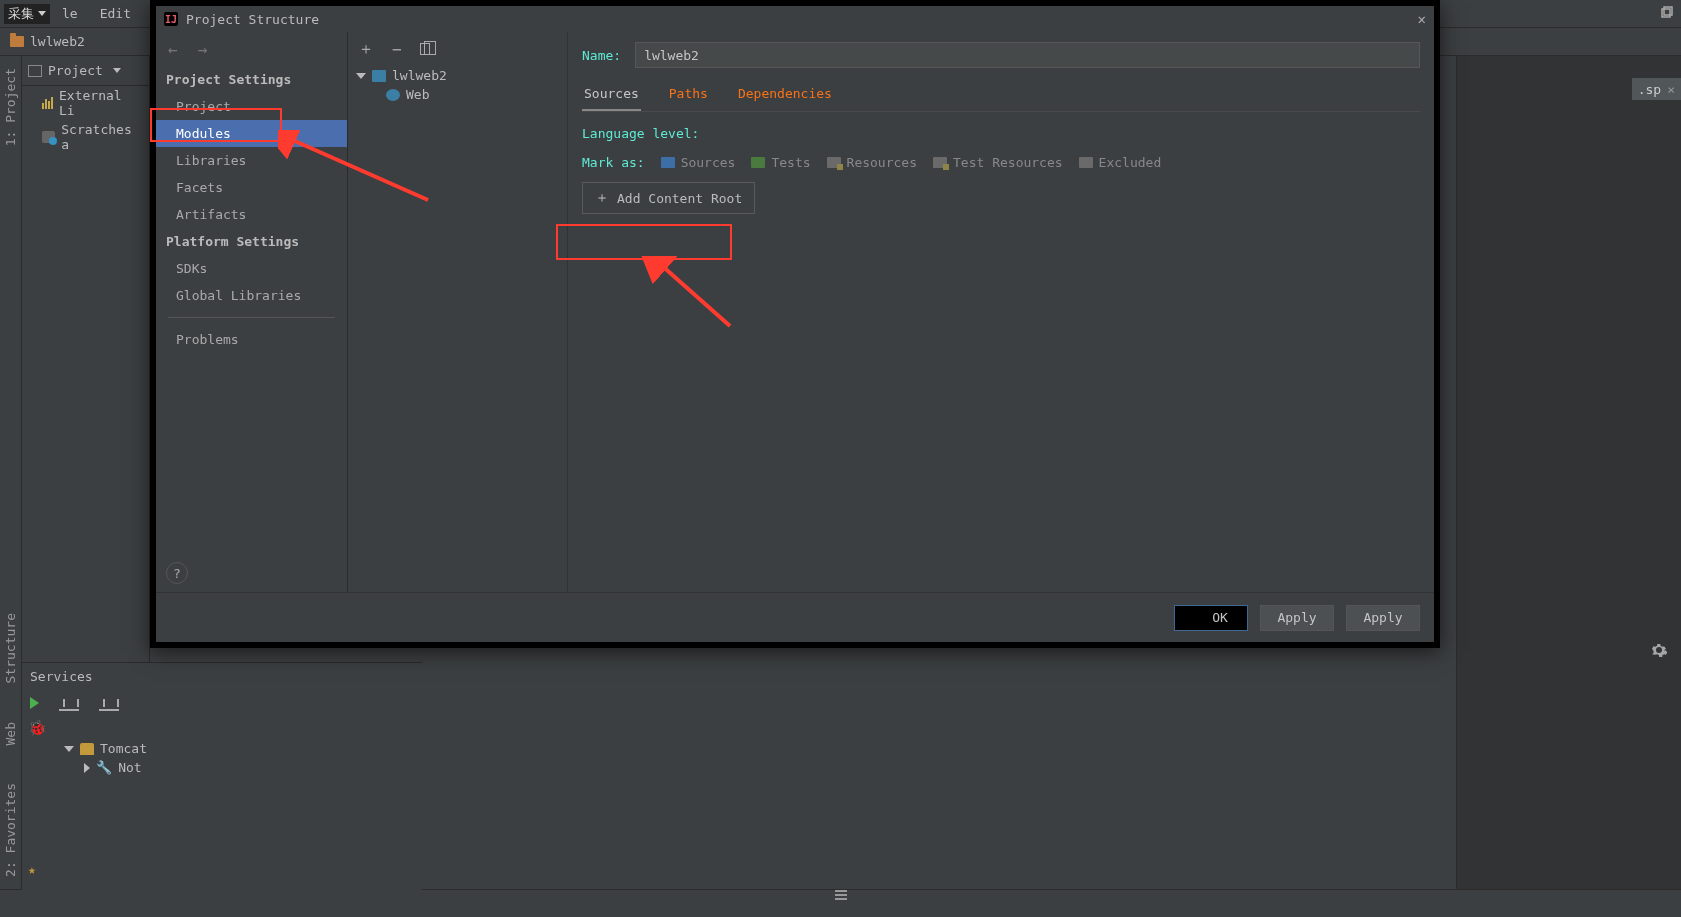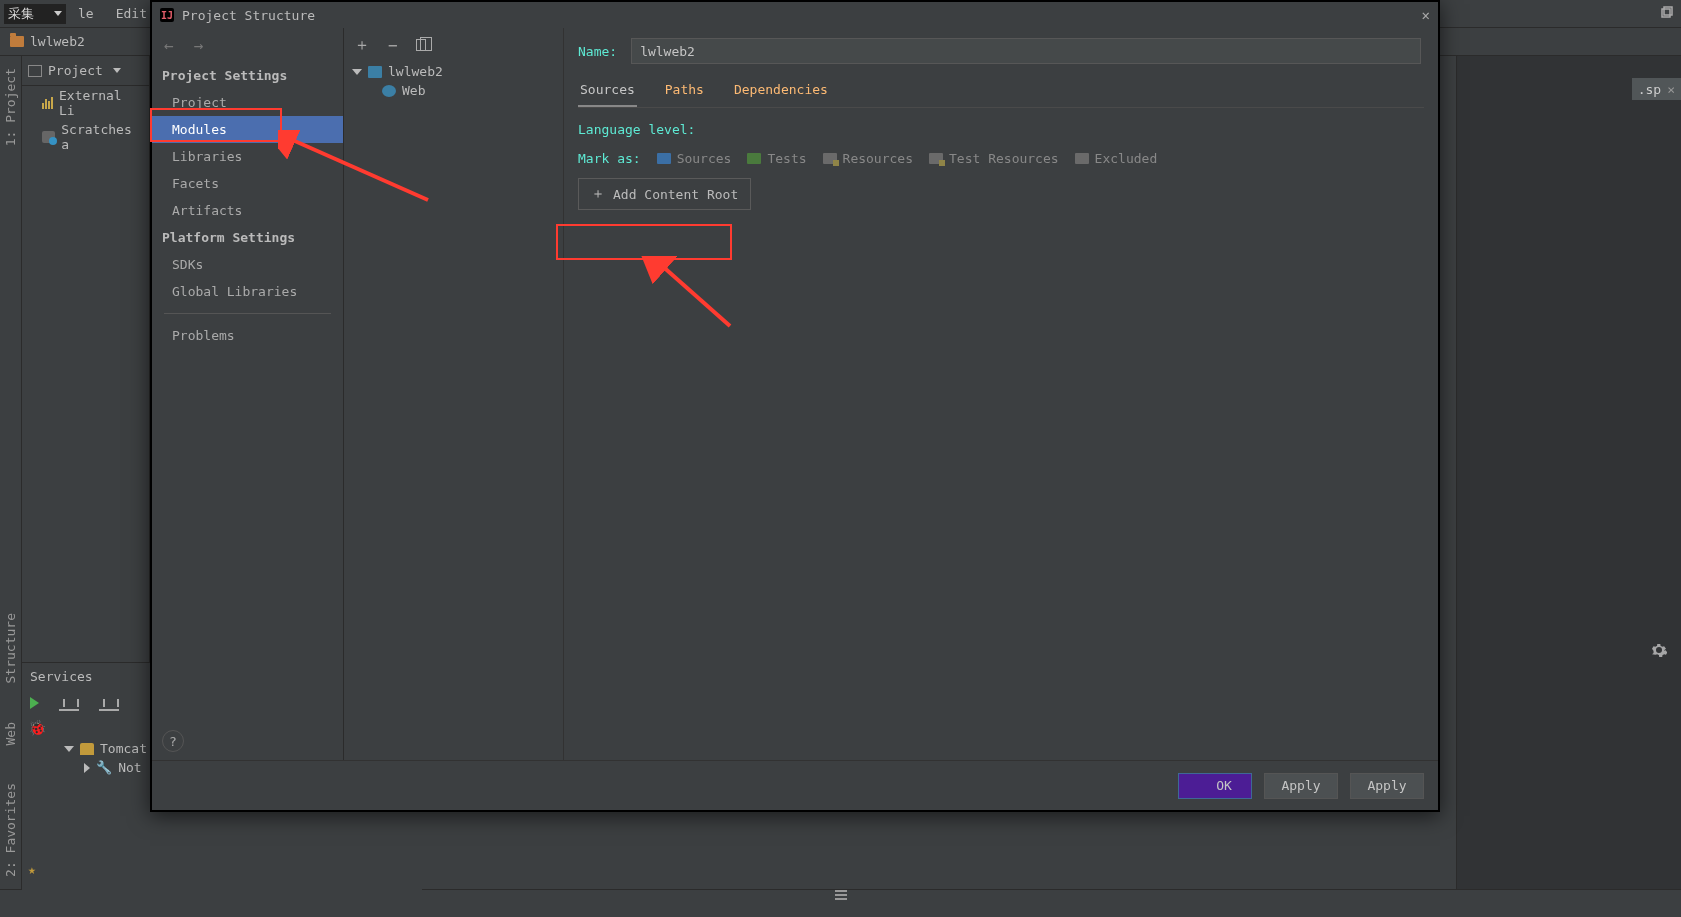--- a/index.html
+++ b/index.html
@@ -1,37 +1,37 @@
 <!DOCTYPE html>
 <html><head>
 <meta charset="utf-8">
 <style>
 * { margin: 0; padding: 0; box-sizing: border-box; font-family: "Consolas", "Microsoft YaHei", monospace; font-size: 13px; }
 html, body { width: 1681px; height: 917px; background: #3c3f41; color: #bbbbbb; overflow: hidden; position: relative; }
 .bg-menubar { height: 28px; background: #3c3f41; display: flex; align-items: center; padding: 0 4px; gap: 2px; border-bottom: 1px solid #2b2b2b; }
-.tag-box { background: #222; color: #ddd; padding: 1px 4px; display: inline-flex; align-items: center; gap: 20px; }
+.tag-box { background: #222; color: #ddd; padding: 1px 4px; display: inline-flex; align-items: center; gap: 4px; }
 .tag-arrow { width: 0; height: 0; border-left: 4px solid transparent; border-right: 4px solid transparent; border-top: 5px solid #ccc; }
 .menu-item { padding: 2px 10px; color: #bbb; }
 .bg-breadcrumb { height: 28px; background: #3c3f41; display: flex; align-items: center; padding-left: 10px; gap: 6px; border-bottom: 1px solid #2b2b2b; }
 .folder-icon { width: 14px; height: 11px; background: #c07c3c; border-radius: 1px; position: relative; }
 .folder-icon::before { content: ""; position: absolute; top: -3px; left: 0; width: 6px; height: 3px; background: #c07c3c; border-radius: 1px 1px 0 0; }
 .bg-body { position: absolute; top: 56px; bottom: 28px; left: 0; right: 0; display: flex; }
 .left-strip { width: 22px; background: #3c3f41; border-right: 1px solid #2b2b2b; display: flex; flex-direction: column; align-items: center; justify-content: space-between; padding: 8px 0; }
 .vert-text { writing-mode: vertical-rl; transform: rotate(180deg); color: #999; padding: 4px 0; }
 .project-pane { width: 128px; background: #3c3f41; border-right: 1px solid #2b2b2b; }
 .pane-header { height: 30px; display: flex; align-items: center; padding: 0 6px; gap: 6px; border-bottom: 1px solid #2b2b2b; }
 .proj-ico { width: 14px; height: 12px; border: 1px solid #888; }
 .tree-row { display: flex; align-items: center; gap: 6px; padding: 2px 6px 2px 20px; color: #bbb; }
 .bars-icon { display: inline-flex; gap: 1px; align-items: flex-end; height: 12px; }
 .bars-icon i { width: 2px; background: #c9a84a; display: block; }
 .scratch-icon { width: 14px; height: 12px; background: #666; border-radius: 2px; position: relative; }
 .scratch-icon::after { content: ""; position: absolute; right: -2px; bottom: -2px; width: 8px; height: 8px; background: #3592c4; border-radius: 50%; }
 
 
-.dialog { position: absolute; left: 150px; top: 0; width: 1290px; height: 812px; background: #3c3f41; border: 2px solid #000000; box-shadow: 0 4px 20px rgba(0,0,0,0.6); display: flex; flex-direction: column; z-index: 50; }
+.dialog { position: absolute; left: 150px; top: 0; width: 1290px; height: 648px; background: #3c3f41; border: 6px solid #000000; box-shadow: 0 4px 20px rgba(0,0,0,0.6); display: flex; flex-direction: column; z-index: 50; }
 .dialog-titlebar { height: 26px; display: flex; align-items: center; justify-content: space-between; padding: 0 8px; background: #3c3f41; }
 .dialog-title-row { display: flex; align-items: center; gap: 8px; }
 .app-ico { width: 14px; height: 14px; background: #000; border-radius: 2px; display: flex; align-items: center; justify-content: center; color: #e35d6a; font-weight: bold; font-size: 10px; }
 .dlg-close { color: #aaa; font-size: 14px; }
 .dialog-body { flex: 1; display: flex; }
 .categories { width: 192px; background: #3c3f41; border-right: 1px solid #2b2b2b; display: flex; flex-direction: column; }
 .cat-arrows { height: 34px; display: flex; align-items: center; gap: 20px; padding-left: 12px; }
 .arrow { color: #777; font-size: 16px; }
 .cat-head { color: #bbb; padding: 6px 10px; font-weight: bold; }
 .cat-item { color: #aaa; padding: 6px 10px 6px 20px; }
@@ -48,39 +48,39 @@
 .mod-tree-row { display: flex; align-items: center; gap: 6px; padding: 2px 8px; color: #bbb; }
 .mod-triangle { width: 0; height: 0; border-left: 5px solid transparent; border-right: 5px solid transparent; border-top: 6px solid #bbb; }
 .mod-ico { width: 14px; height: 12px; background: #3b7fa5; border-radius: 1px; }
 .web-ico { width: 14px; height: 12px; background: #3b7fa5; border-radius: 50%; }
 
 .detail { flex: 1; background: #3c3f41; padding: 10px 14px; position: relative; }
 .row { display: flex; align-items: center; gap: 14px; margin-bottom: 14px; }
 .label { color: #5eead4; }
 .name-input { flex: 1; height: 26px; background: #45494a; border: 1px solid #575757; color: #c5c5c5; padding: 0 8px; max-width: 790px; }
 .tabs { display: flex; gap: 26px; border-bottom: 1px solid #4a4a4a; margin-bottom: 14px; }
-.tab { padding: 4px 2px 8px; color: #fdba74; }
+.tab { padding: 4px 2px 8px; color: #f97316; }
 .tab.active { color: #c7c7c7; border-bottom: 2px solid #888; }
 .lang-select { width: 462px; height: 28px; background: #45494a; border: 1px solid #575757; display: flex; align-items: center; justify-content: space-between; padding: 0 8px; color: #aaa; }
 .sel-dim { color: #777; }
 .sel-arrow { width: 0; height: 0; border-left: 5px solid transparent; border-right: 5px solid transparent; border-top: 6px solid #bbb; }
 .mark-row { display: flex; align-items: center; gap: 16px; margin-bottom: 12px; }
 .mark-item { display: flex; align-items: center; gap: 6px; color: #888; }
 .mark-ico { width: 14px; height: 11px; background: #6a6a6a; border-radius: 1px; }
 .mark-ico.blue { background: #3b6fa5; }
 .mark-ico.green { background: #4a7a3d; }
 .mark-ico.res { background: #6a6a6a; position: relative; }
 .mark-ico.res::after { content: ""; position: absolute; right: -2px; bottom: -2px; width: 6px; height: 6px; background: #8f8447; }
 
 .add-root { display: inline-flex; align-items: center; gap: 8px; padding: 6px 12px; border: 1px solid #5a5a5a; color: #bbb; }
 .plus-ico { font-size: 14px; color: #bbb; }
 
 .dialog-footer { height: 50px; display: flex; align-items: center; justify-content: flex-end; gap: 12px; padding: 0 14px; background: #3c3f41; border-top: 1px solid #323232; }
 .btn { min-width: 74px; height: 26px; display: flex; align-items: center; justify-content: center; border: 1px solid #555; color: #c5c5c5; background: #4c5052; }
-.btn.primary { background: #4c1d95; border-color: #3f6895; padding-left: 18px; }
+.btn.primary { background: #000000; border-color: #3f6895; padding-left: 18px; }
 
 
 .services { position: absolute; left: 22px; bottom: 0; width: 400px; height: 255px; background: #3c3f41; border-top: 1px solid #2b2b2b; z-index: 10; }
 .services-head { height: 26px; padding: 0 8px; color: #bbb; display: flex; align-items: center; }
 .svc-toolbar { display: flex; align-items: center; gap: 20px; padding: 6px 8px; }
 .play-ico { width: 0; height: 0; border-top: 6px solid transparent; border-bottom: 6px solid transparent; border-left: 9px solid #4caf50; }
 .svc-btn { width: 20px; height: 16px; border-bottom: 2px solid #aaa; position: relative; }
 .svc-btn::before { content: ""; position: absolute; bottom: 2px; left: 4px; width: 12px; height: 8px; border-left: 2px solid #aaa; border-right: 2px solid #aaa; }
 .svc-tree-row { display: flex; align-items: center; gap: 6px; padding: 2px 8px 2px 24px; color: #bbb; }
 .svc-tri { width: 0; height: 0; border-left: 5px solid transparent; border-right: 5px solid transparent; border-top: 6px solid #bbb; }

